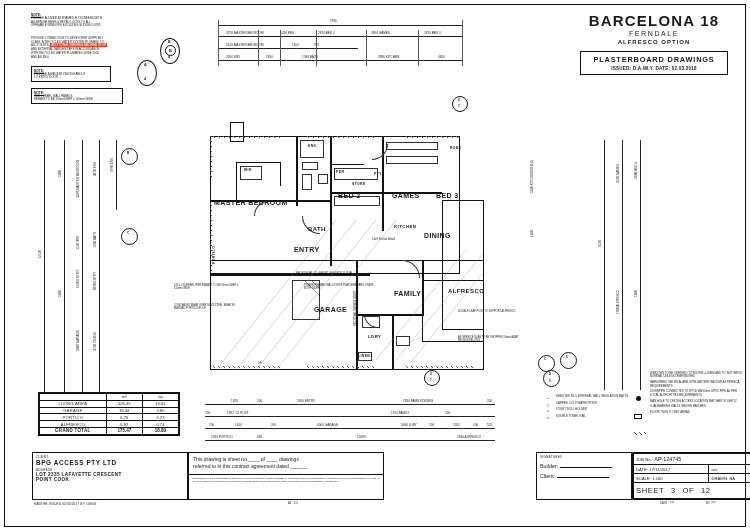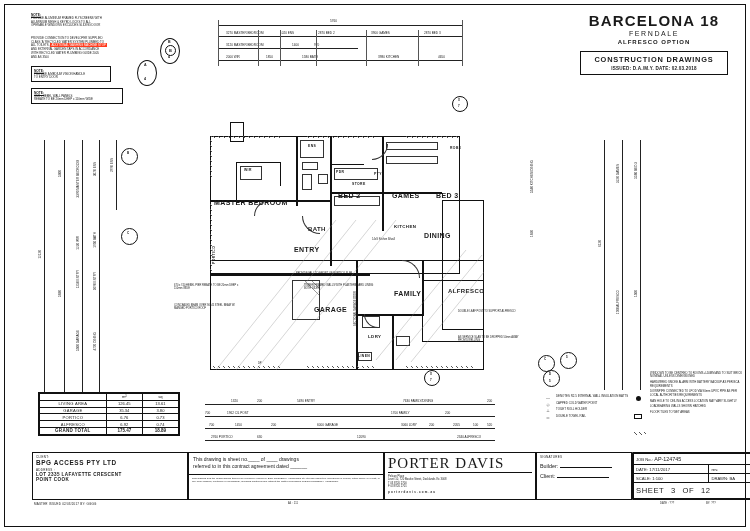--- a/index.html
+++ b/index.html
@@ -119,21 +119,21 @@
 <body>
 
 <div class="sheet">
   <div class="border-outer"></div>
 
   <div class="abs" id="title-block">
     <div id="project-name">BARCELONA 18</div>
     <div id="project-sub">FERNDALE</div>
     <div id="project-opt">ALFRESCO OPTION</div>
     <div id="construction-box">
-      <div id="construction-title">CONSTRUCTION DRAWINGS</div>
+      <div id="construction-title">PLASTERBOARD DRAWINGS</div>
       <div id="construction-issued">ISSUED: D.A./M.Y.  DATE: 02.03.2018</div>
     </div>
   </div>
 
   <div class="abs note-blk" style="left:31px; top:13px;">
     <div class="note-hd">NOTE:</div>
     <div class="note-ln">PROVIDE ALUMINIUM FRAMED FLYSCREENS WITH</div>
     <div class="note-ln">ALUMINIUM MESH &amp; KEYED LOCKS TO ALL</div>
     <div class="note-ln">OPERABLE WINDOWS EXCLUDES SLIDING DOOR</div>
   </div>
@@ -501,30 +501,20 @@
   <div class="abs" id="master-issued">MASTER ISSUED 02/03/2017      BY: GGGG</div>
 
   <div class="abs" id="contract-block">
     <div id="contract-top">
       <div>This drawing is sheet no.____ of ____ drawings</div>
       <div>referred to in this contract agreement dated ______</div>
     </div>
     <div id="copyright">This drawing and the design shown thereon is exclusively owned by BGS PROPERTY HOLDINGS Pty Ltd and cannot be reproduced or copied, either wholly or in part, in any form (graphic, electronic or mechanical, including photocopying) without the written permission of BGS PROPERTY HOLDINGS.</div>
   </div>
 
-  <div class="abs" id="logo-block">
-    <div id="logo-text">PORTER DAVIS</div>
-    <div id="logo-addr">
-      <div>Pelican Place</div>
-      <div>Level 10, 720 Bourke Street, Docklands Vic 3008</div>
-      <div>T 03 8720 2700</div>
-      <div>F 03 8720 2701</div>
-    </div>
-    <div id="logo-web">porterdavis.com.au</div>
-  </div>
 
   <div class="abs" id="sign-block">
     <div class="field-lbl">SIGNATURES</div>
     <div class="sign-row">
       <span>Builder:</span>
       <span class="sign-line"></span>
     </div>
     <div class="sign-row">
       <span>Client:</span>
       <span class="sign-line"></span>

